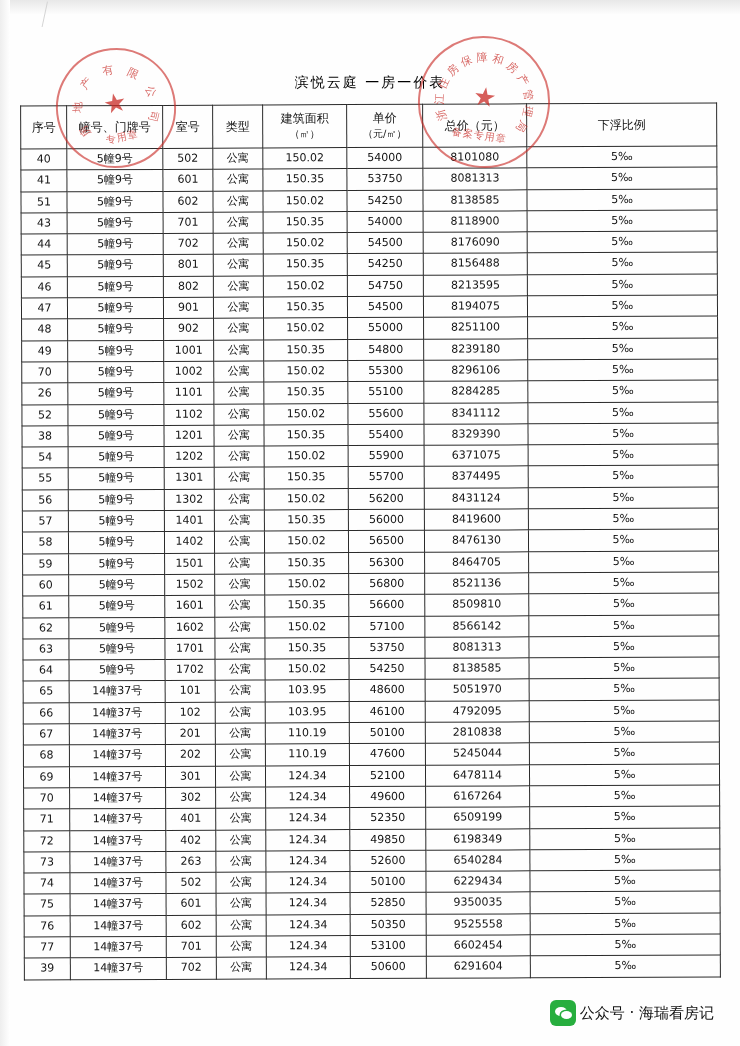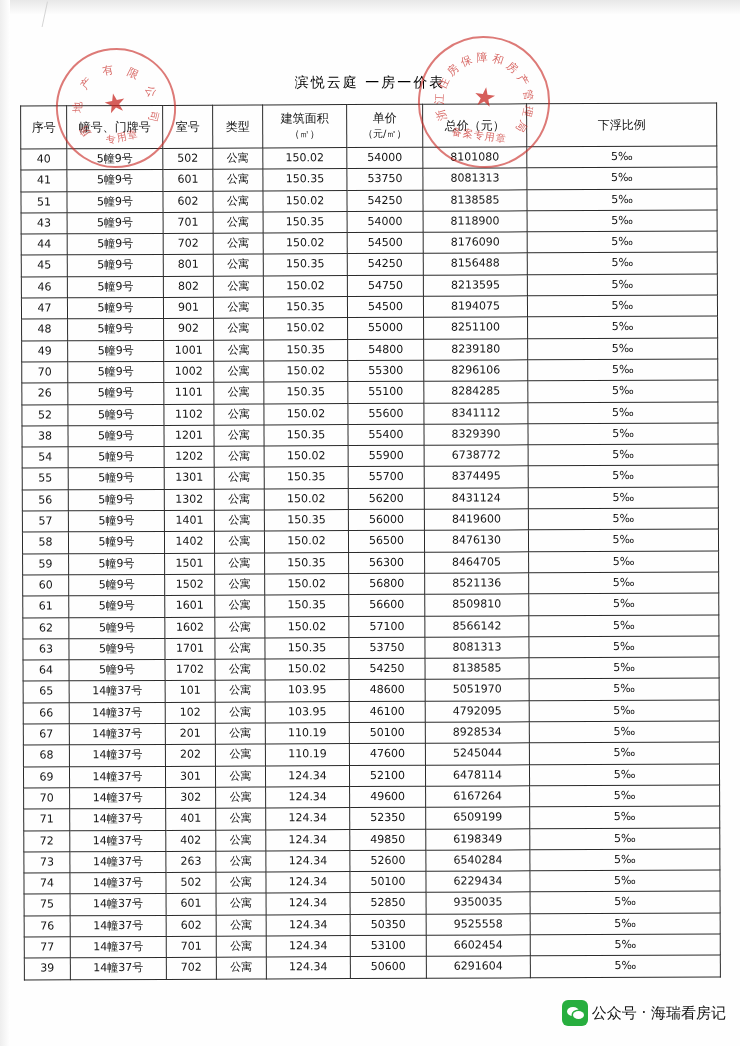--- a/index.html
+++ b/index.html
@@ -157,21 +157,21 @@
     left: 0;
     right: 0;
     bottom: 18%;
     text-align: center;
     font-size: 10px;
     letter-spacing: 1px;
   }
 
   .footer {
     position: absolute;
-    right: 14px;
+    right: 26px;
     bottom: 20px;
     display: flex;
     align-items: center;
     gap: 4px;
   }
   .footer .wechat-icon {
     width: 26px;
     height: 26px;
     border-radius: 6px;
     background: #27ae3e;
@@ -381,21 +381,21 @@
             <td class="total">8329390</td>
             <td>5‰</td>
           </tr>
           <tr>
             <td>54</td>
             <td>5幢9号</td>
             <td>1202</td>
             <td>公寓</td>
             <td>150.02</td>
             <td>55900</td>
-            <td class="total">6738772</td>
+            <td class="total">6371075</td>
             <td>5‰</td>
           </tr>
           <tr>
             <td>55</td>
             <td>5幢9号</td>
             <td>1301</td>
             <td>公寓</td>
             <td>150.35</td>
             <td>55700</td>
             <td class="total">8374495</td>
@@ -511,21 +511,21 @@
             <td class="total">4792095</td>
             <td>5‰</td>
           </tr>
           <tr>
             <td>67</td>
             <td>14幢37号</td>
             <td>201</td>
             <td>公寓</td>
             <td>110.19</td>
             <td>50100</td>
-            <td class="total">8928534</td>
+            <td class="total">2810838</td>
             <td>5‰</td>
           </tr>
           <tr>
             <td>68</td>
             <td>14幢37号</td>
             <td>202</td>
             <td>公寓</td>
             <td>110.19</td>
             <td>47600</td>
             <td class="total">5245044</td>

